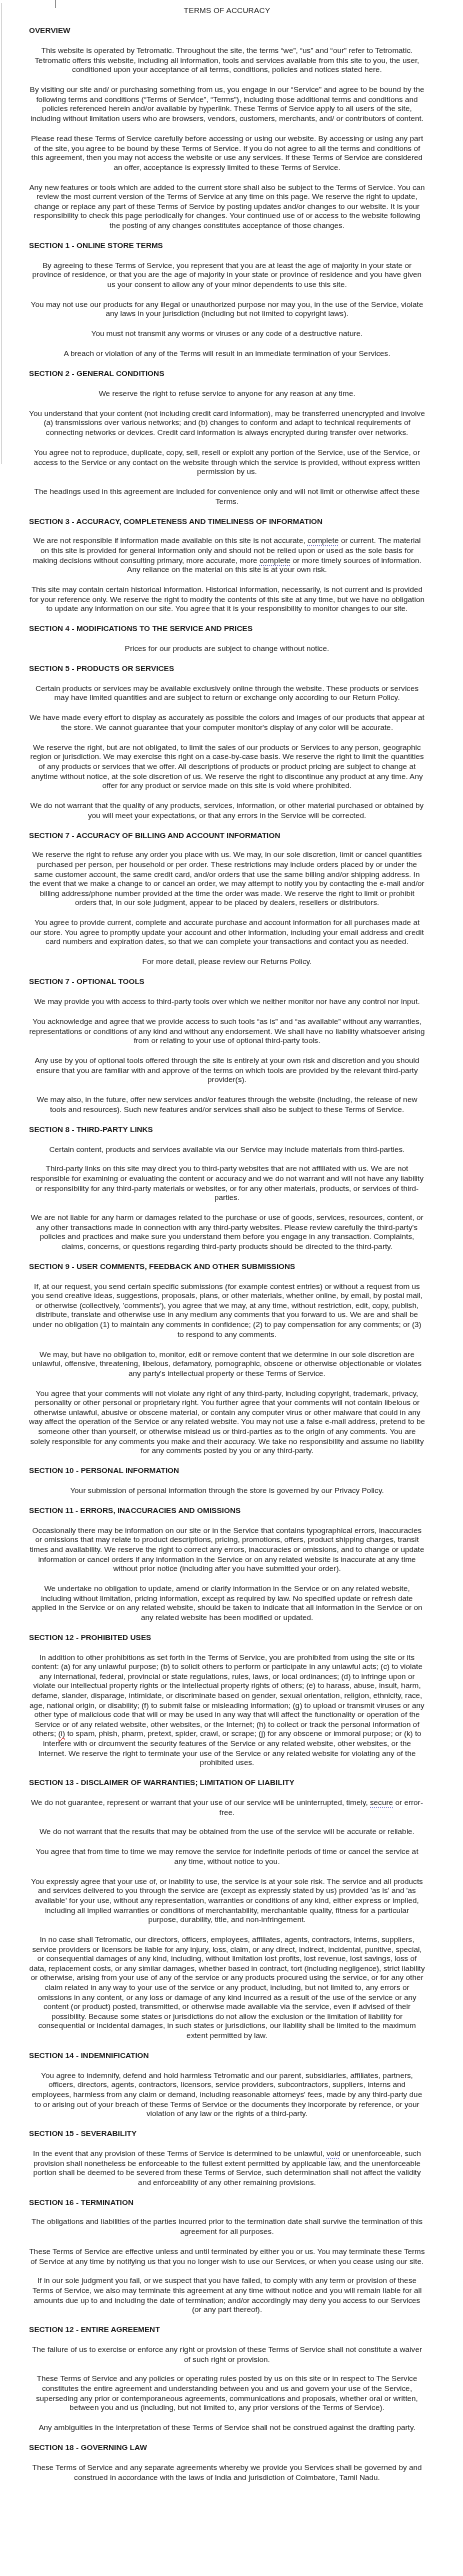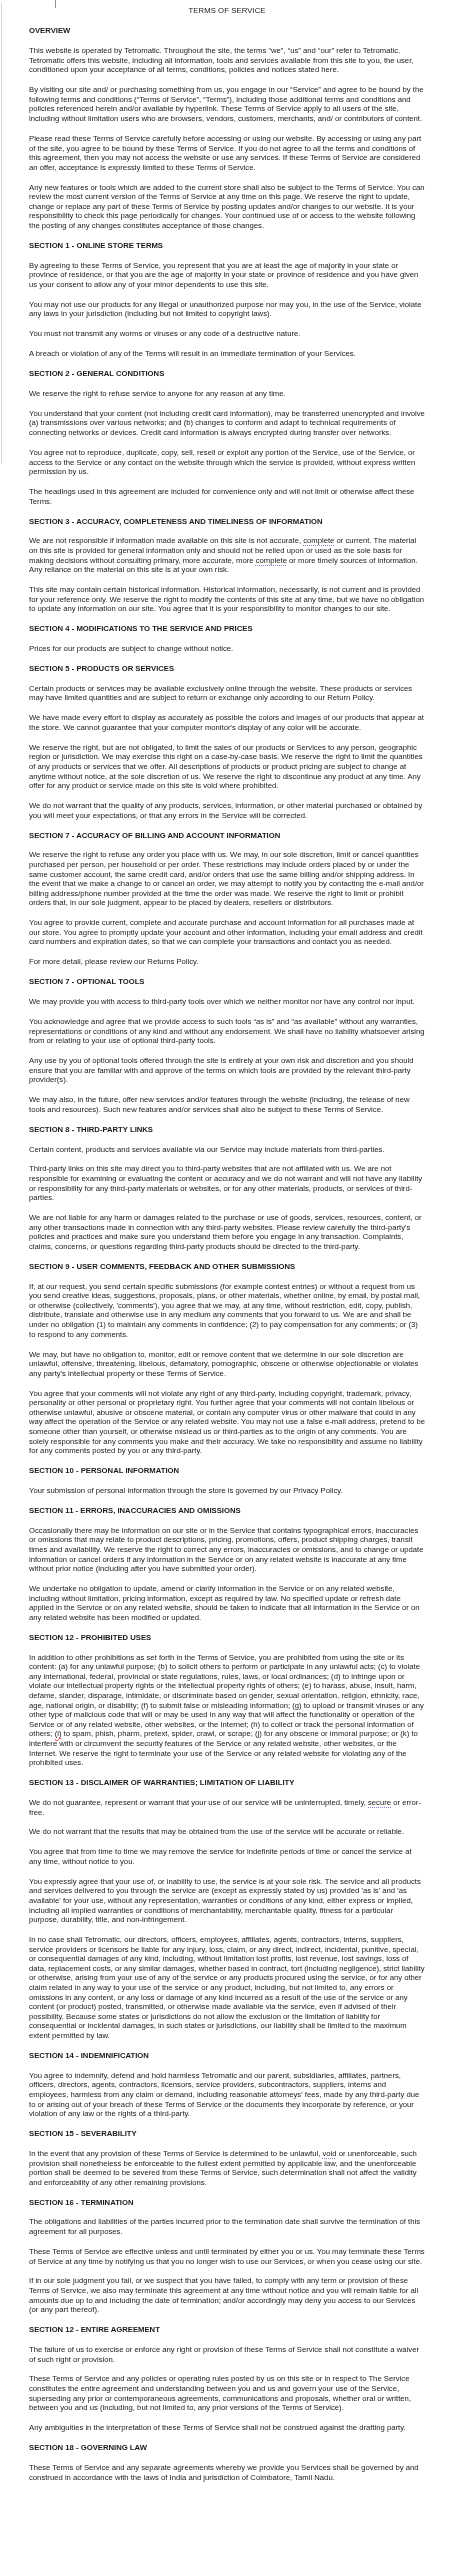--- a/index.html
+++ b/index.html
@@ -26,20 +26,21 @@
   h2 {
     font-size: 7.7px;
     font-weight: 700;
     margin: 10.3px 0;
     line-height: 9.6px;
   }
   p {
     font-size: 7.7px;
     margin: 10.3px 0;
     line-height: 9.6px;
+    text-align: center;
   }
   .u-spell {
     text-decoration: underline dotted #8583d8;
     text-decoration-thickness: 1px;
     text-underline-offset: 1.5px;
   }
   .u-gram {
     text-decoration: underline wavy #e0342f;
     text-decoration-thickness: 0.5px;
     text-underline-offset: 1px;
@@ -61,21 +62,21 @@
     background: #909090;
   }
 </style>
 </head>
 <body>
 
 <div class="edge-line"></div>
 <div class="caret-mark"></div>
 
 <div class="page">
-  <h1 class="doc-title">TERMS OF SERVICE</h1>
+  <h1 class="doc-title">TERMS OF ACCURACY</h1>
   <div id="doc-body">
       <h2>OVERVIEW</h2>
       <p><span>This website is operated by Tetromatic. Throughout the site, the terms “we”, “us” and “our” refer to Tetromatic. Tetromatic offers this website, including all information, tools and services available from this site to you, the user, conditioned upon your acceptance of all terms, conditions, policies and notices stated here.</span></p>
       <p><span>By visiting our site and/ or purchasing something from us, you engage in our “Service” and agree to be bound by the following terms and conditions (“Terms of Service”, “Terms”), including those additional terms and conditions and policies referenced herein and/or available by hyperlink. These Terms of Service apply to all users of the site, including without limitation users who are browsers, vendors, customers, merchants, and/ or contributors of content.</span></p>
       <p><span>Please read these Terms of Service carefully before accessing or using our website. By accessing or using any part of the site, you agree to be bound by these Terms of Service. If you do not agree to all the terms and conditions of this agreement, then you may not access the website or use any services. If these Terms of Service are considered an offer, acceptance is expressly limited to these Terms of Service.</span></p>
       <p><span>Any new features or tools which are added to the current store shall also be subject to the Terms of Service. You can review the most current version of the Terms of Service at any time on this page. We reserve the right to update, change or replace any part of these Terms of Service by posting updates and/or changes to our website. It is your responsibility to check this page periodically for changes. Your continued use of or access to the website following the posting of any changes constitutes acceptance of those changes.</span></p>
       <h2>SECTION 1 - ONLINE STORE TERMS</h2>
       <p><span>By agreeing to these Terms of Service, you represent that you are at least the age of majority in your state or province of residence, or that you are the age of majority in your state or province of residence and you have given us your consent to allow any of your minor dependents to use this site.</span></p>
       <p><span>You may not use our products for any illegal or unauthorized purpose nor may you, in the use of the Service, violate any laws in your jurisdiction (including but not limited to copyright laws).</span></p>
       <p><span>You must not transmit any worms or viruses or any code of a destructive nature.</span></p>

